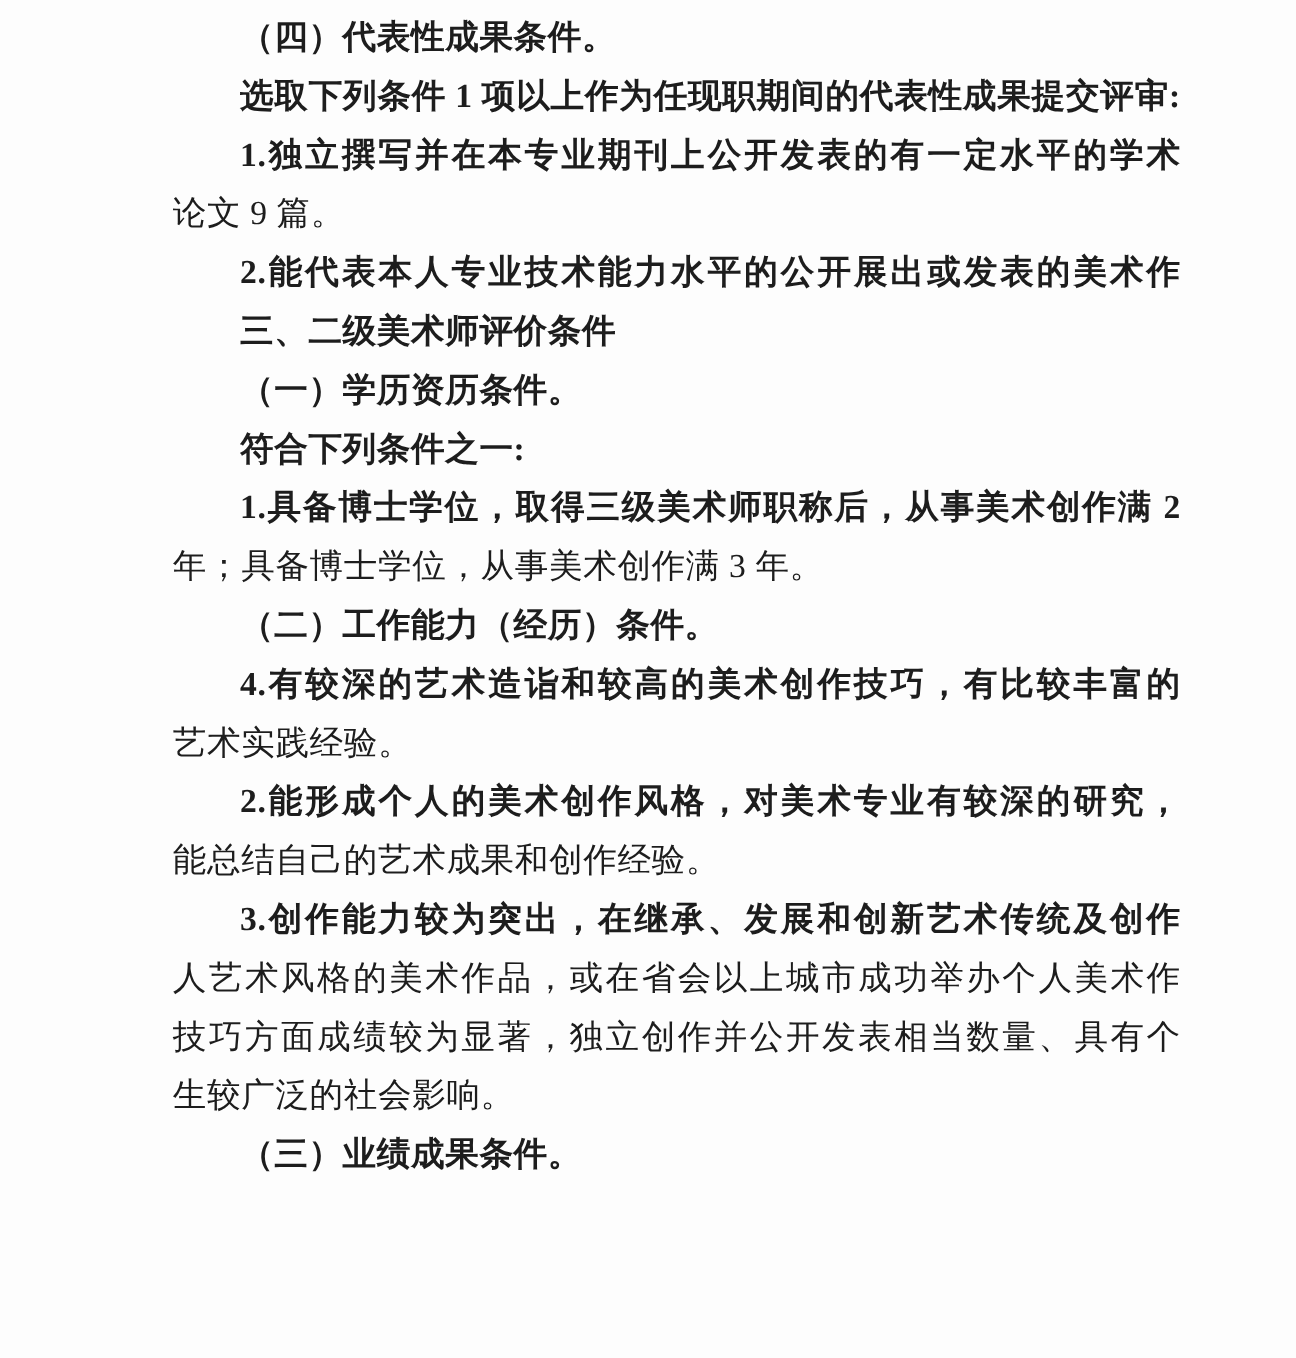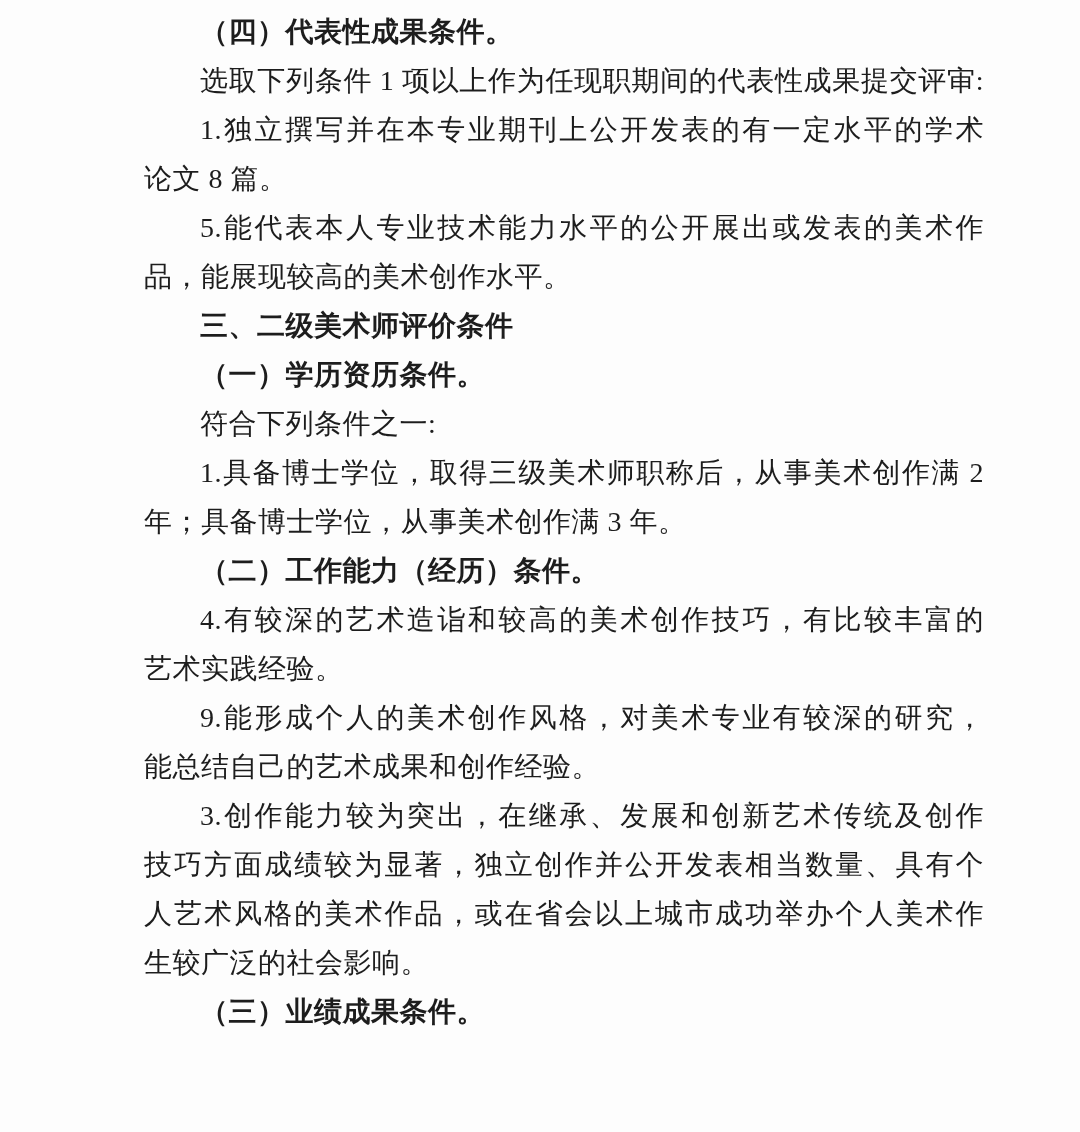--- a/index.html
+++ b/index.html
@@ -20,48 +20,48 @@
   }
   .line {
     margin: 0;
     font-size: 28px;
     line-height: 49px;
     letter-spacing: 0.5px;
     text-align: left;
   }
   .indent {
     text-indent: 2em;
+    font-weight: bold;
   }
   .bold {
     font-weight: bold;
   }
   
   .full {
     text-align: justify;
     text-align-last: justify;
   }
 </style>
 </head>
 <body>
 
 <div class="page">
   <p class="line bold indent">（四）代表性成果条件。</p>
   <p class="line indent full">选取下列条件 1 项以上作为任现职期间的代表性成果提交评审:</p>
   <p class="line indent full">1.独立撰写并在本专业期刊上公开发表的有一定水平的学术</p>
-  <p class="line">论文 8 篇。</p>
-  <p class="line indent full">5.能代表本人专业技术能力水平的公开展出或发表的美术作</p>
-  <p class="line">品，能展现较高的美术创作水平。</p>
+  <p class="line">论文 9 篇。</p>
+  <p class="line indent full">2.能代表本人专业技术能力水平的公开展出或发表的美术作</p>
   <p class="line bold indent">三、二级美术师评价条件</p>
   <p class="line bold indent">（一）学历资历条件。</p>
   <p class="line indent">符合下列条件之一:</p>
   <p class="line indent full">1.具备博士学位，取得三级美术师职称后，从事美术创作满 2</p>
   <p class="line">年；具备博士学位，从事美术创作满 3 年。</p>
   <p class="line bold indent">（二）工作能力（经历）条件。</p>
   <p class="line indent full">4.有较深的艺术造诣和较高的美术创作技巧，有比较丰富的</p>
   <p class="line">艺术实践经验。</p>
-  <p class="line indent full">9.能形成个人的美术创作风格，对美术专业有较深的研究，</p>
+  <p class="line indent full">2.能形成个人的美术创作风格，对美术专业有较深的研究，</p>
   <p class="line">能总结自己的艺术成果和创作经验。</p>
   <p class="line indent full">3.创作能力较为突出，在继承、发展和创新艺术传统及创作</p>
+  <p class="line full">人艺术风格的美术作品，或在省会以上城市成功举办个人美术作</p>
   <p class="line full">技巧方面成绩较为显著，独立创作并公开发表相当数量、具有个</p>
-  <p class="line full">人艺术风格的美术作品，或在省会以上城市成功举办个人美术作</p>
   <p class="line">生较广泛的社会影响。</p>
   <p class="line bold indent">（三）业绩成果条件。</p>
 </div>
 
 </body></html>

